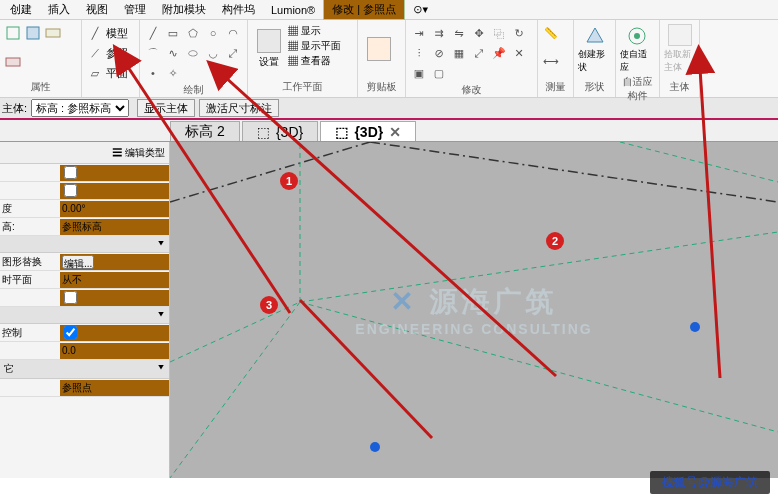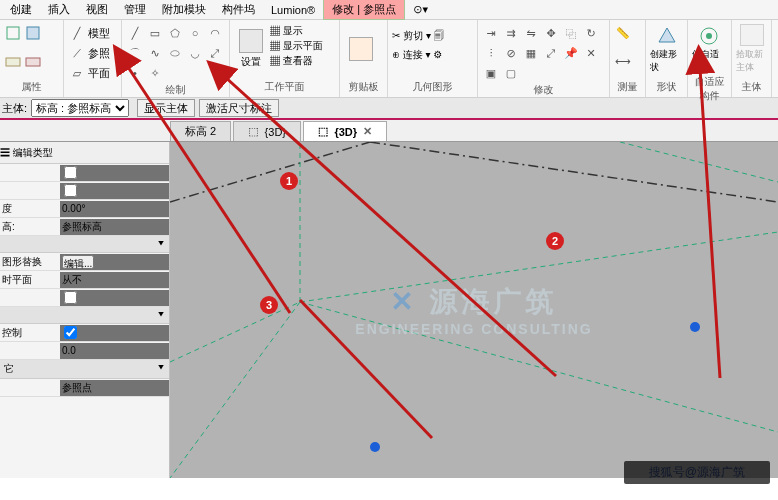--- a/index.html
+++ b/index.html
@@ -1,76 +1,76 @@
 <!DOCTYPE html>
 <html><head>
 <meta charset="utf-8">
 <style>
 * { box-sizing: border-box; margin: 0; padding: 0; font-family: "Microsoft YaHei", sans-serif; }
 body { width: 778px; height: 500px; background: #fff; overflow: hidden; position: relative; font-size: 11px; }
 
 .menubar { height: 20px; background: #f5f5f5; display: flex; align-items: center; padding-left: 2px; border-bottom: 1px solid #d0d0d0; }
 .menubar span { padding: 2px 8px; cursor: default; }
-.menubar .active { background: #fca5a5; border: 1px solid #a8c89a; }
+.menubar .active { background: #a16207; border: 1px solid #a8c89a; }
 
 .ribbon { height: 78px; background: #f7f7f7; display: flex; border-bottom: 1px solid #d0d0d0; position: relative; }
 .ribbon-group { border-right: 1px solid #d8d8d8; padding: 2px 4px; display: flex; flex-direction: column; justify-content: space-between; }
 .ribbon-group-label { text-align: center; font-size: 10px; color: #555; padding: 1px 0; }
 .ribbon-icons { display: flex; flex-wrap: wrap; gap: 2px; flex: 1; align-items: flex-start; padding-top: 2px; }
 .ricon { width: 18px; height: 18px; display: flex; align-items: center; justify-content: center; color: #555; }
 .ricon-lg { width: 34px; height: 50px; display: flex; flex-direction: column; align-items: center; justify-content: center; gap: 2px; font-size: 10px; }
 .ricon-lg .box { width: 24px; height: 24px; background: #e8e8e8; border: 1px solid #aaa; }
 
 .optionbar { height: 22px; background: #e8e8e8; display: flex; align-items: center; border-bottom: 2px solid #be185d; padding-left: 2px; font-size: 11px; }
 .optionbar select { font-size: 11px; height: 18px; margin: 2px 4px; }
 .optionbar button { font-size: 11px; height: 18px; padding: 0 6px; margin-left: 4px; background: #f0f0f0; border: 1px solid #999; }
 
 .tabbar { height: 22px; background: #f0f0f0; display: flex; align-items: flex-end; padding-left: 170px; border-bottom: 1px solid #999; }
-.tab { height: 20px; padding: 2px 14px; border: 1px solid #aaa; border-bottom: none; margin-right: 2px; background: #e0e0e0; display: flex; align-items: center; gap: 6px; font-size: 11px; }
+.tab { height: 20px; padding: 2px 14px; border: 1px solid #aaa; border-bottom: none; margin-right: 2px; background: #e0e0e0; display: flex; align-items: center; gap: 6px; font-size: 14px; }
 .tab.active { background: #fff; font-weight: bold; }
 .tab-close { color: #666; }
 
 .main { display: flex; height: 336px; }
 .sidebar { width: 170px; background: #f4f4f4; border-right: 1px solid #c0c0c0; overflow: hidden; }
-.propsubhead { height: 22px; display: flex; align-items: center; justify-content: flex-start; padding-right: 4px; background: #efefef; border-bottom: 1px solid #ccc; font-size: 10px; }
+.propsubhead { height: 22px; display: flex; align-items: center; justify-content: flex-end; padding-right: 4px; background: #efefef; border-bottom: 1px solid #ccc; font-size: 10px; }
 .proprow { display: flex; height: 18px; border-bottom: 1px solid #ddd; font-size: 10px; align-items: center; }
 .proprow .k { width: 60px; padding-left: 2px; overflow: hidden; }
-.proprow .v { flex: 1; background: #737373; padding-left: 2px; height: 16px; display: flex; align-items: center; }
+.proprow .v { flex: 1; background: #a16207; padding-left: 2px; height: 16px; display: flex; align-items: center; }
 .proprow .v input[type=checkbox] { margin-left: 2px; }
 .propsection { background: #e2e2e2; font-size: 10px; padding: 2px 4px; border-bottom: 1px solid #ccc; display:flex; justify-content:space-between; }
 
 .canvas { flex: 1; background: #b3b3b3; position: relative; overflow: hidden; }
 .blue-dot { width: 10px; height: 10px; background: #1a5fd8; border-radius: 50%; position: absolute; }
 
 svg.overlay { position: absolute; inset: 0; width: 100%; height: 100%; pointer-events: none; }
 
 .watermark-center { position: absolute; left: 50%; top: 50%; transform: translate(-50%,-50%); color: #c8d8e0; font-size: 28px; font-weight: bold; letter-spacing: 4px; opacity: .6; text-align:center; }
 .watermark-center .sub { font-size: 14px; letter-spacing: 2px; }
-.watermark-bottom { position: absolute; right: 8px; bottom: 16px; background: rgba(0,0,0,.7); color: #0f172a; padding: 3px 25px; font-size: 12px; border-radius: 2px; }
+.watermark-bottom { position: absolute; right: 8px; bottom: 6px; background: rgba(0,0,0,.7); color: #1d4ed8; padding: 3px 12px; font-size: 12px; border-radius: 2px; }
 
 .callout { position: absolute; width: 18px; height: 18px; background: #d42020; color: #fff; border-radius: 50%; display: flex; align-items: center; justify-content: center; font-size: 11px; font-weight: bold; }
 svg.arrows { position: absolute; inset: 0; width: 778px; height: 500px; pointer-events: none; }
 </style>
 </head>
 <body>
 
 <div class="menubar">
     <span>创建</span>
     <span>插入</span>
     <span>视图</span>
     <span>管理</span>
     <span>附加模块</span>
     <span>构件坞</span>
     <span>Lumion®</span>
     <span class="active">修改 | 参照点</span>
     <span>⊙▾</span>
   </div>
 
 <div class="ribbon">
-  <div class="ribbon-group" style="width:64px">
+  <div class="ribbon-group" style="width:82px">
     <div class="ribbon-icons">
       <div class="ricon">
           <svg width="16" height="16">
             <rect x="2" y="2" width="12" height="12" fill="none" stroke="#4a7"></rect>
           </svg>
         </div>
       <div class="ricon">
           <svg width="16" height="16">
             <rect x="2" y="2" width="12" height="12" fill="#cde" stroke="#48a"></rect>
           </svg>
@@ -136,27 +136,20 @@
     </div>
     <div class="ribbon-group-label">工作平面</div>
   </div>
   <div class="ribbon-group" style="width:48px">
     <div class="ribbon-icons">
       <div class="ricon-lg">
           <div class="box" style="background:#fed"></div>
         </div>
     </div>
     <div class="ribbon-group-label">剪贴板</div>
-  </div>
-  <div class="ribbon-group" style="width:90px">
-    <div class="ribbon-icons" style="flex-direction:column;font-size:10px;gap:3px;padding-top:6px">
-      <div>✂ <span>剪切</span> ▾ 🗐</div>
-      <div>⊕ <span>连接</span> ▾ ⚙</div>
-    </div>
-    <div class="ribbon-group-label">几何图形</div>
   </div>
   <div class="ribbon-group" style="width:132px">
     <div class="ribbon-icons" style="width:128px">
       <span class="ricon">⇥</span>
       <span class="ricon">⇉</span>
       <span class="ricon">⇋</span>
       <span class="ricon">✥</span>
       <span class="ricon">⿻</span>
       <span class="ricon">↻</span>
       <span class="ricon">⫶</span>

